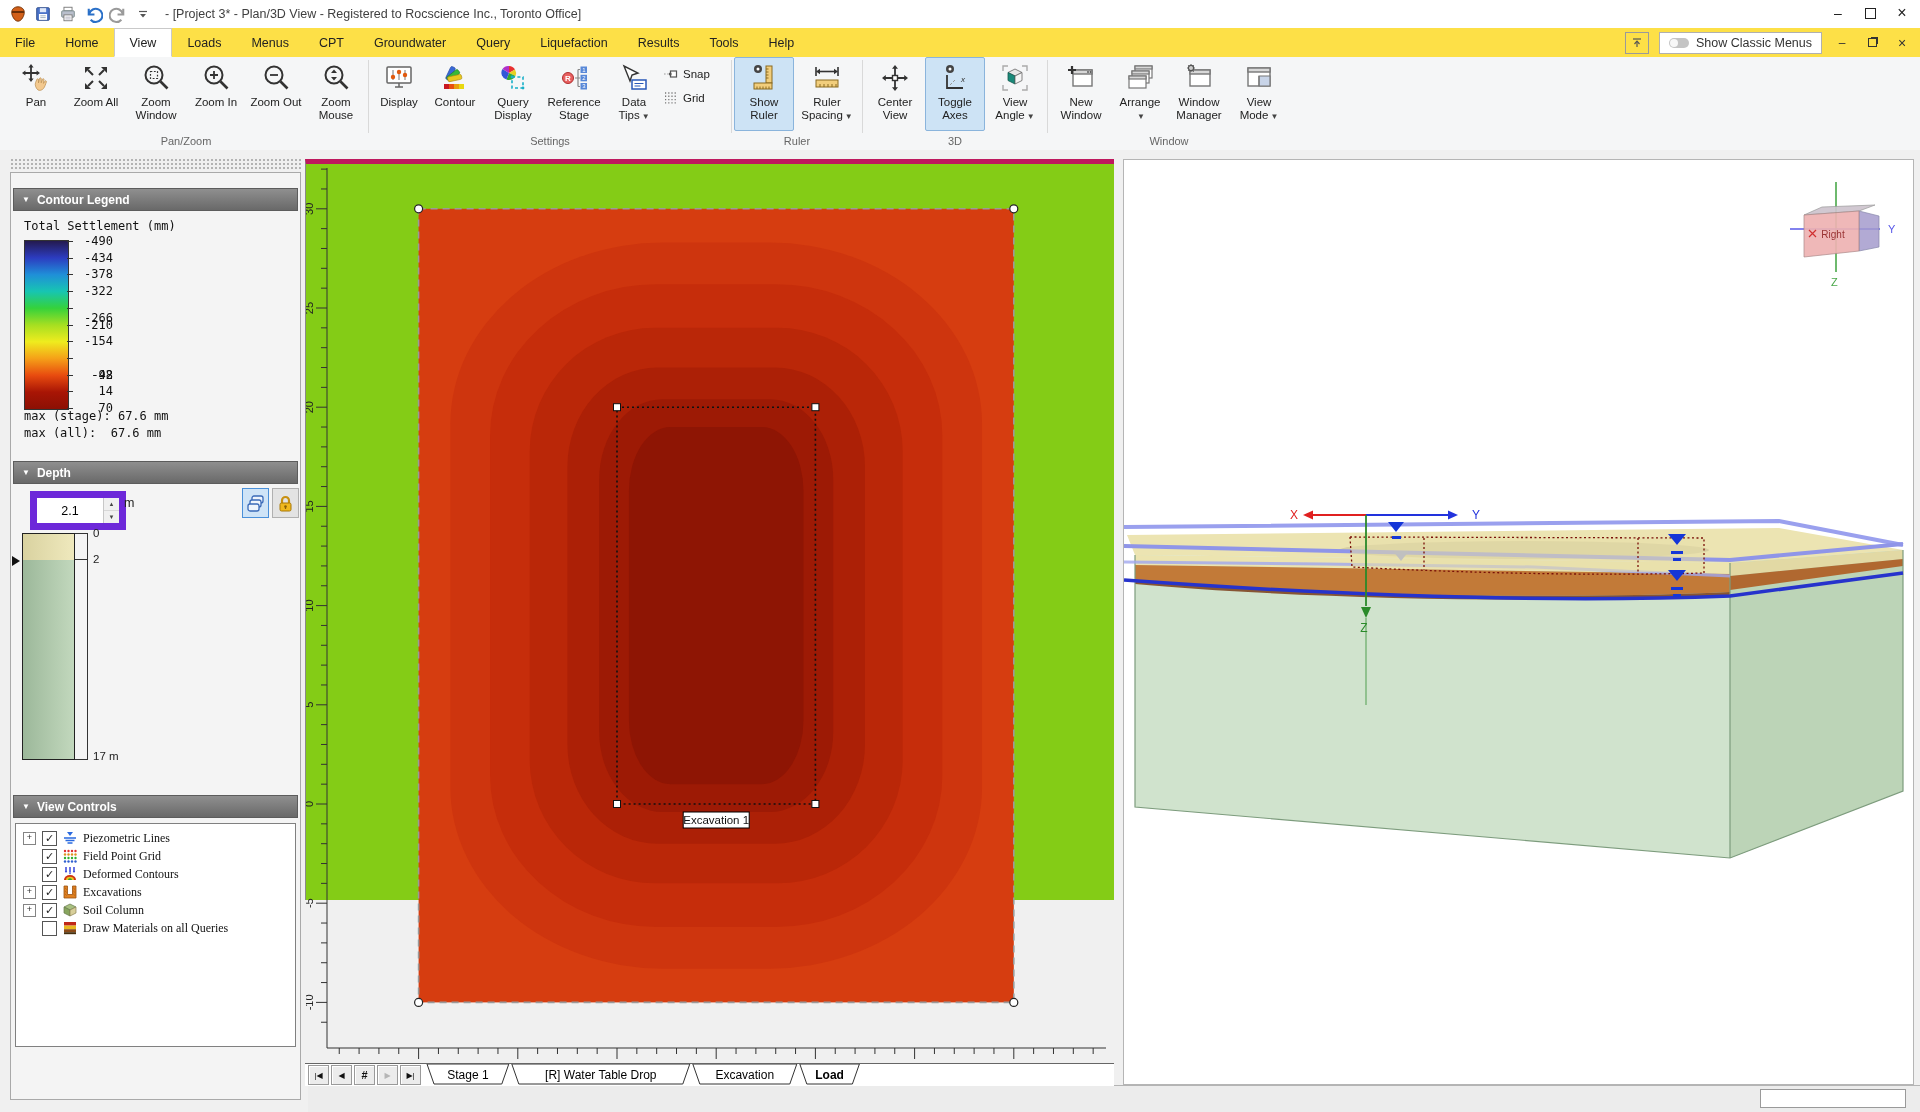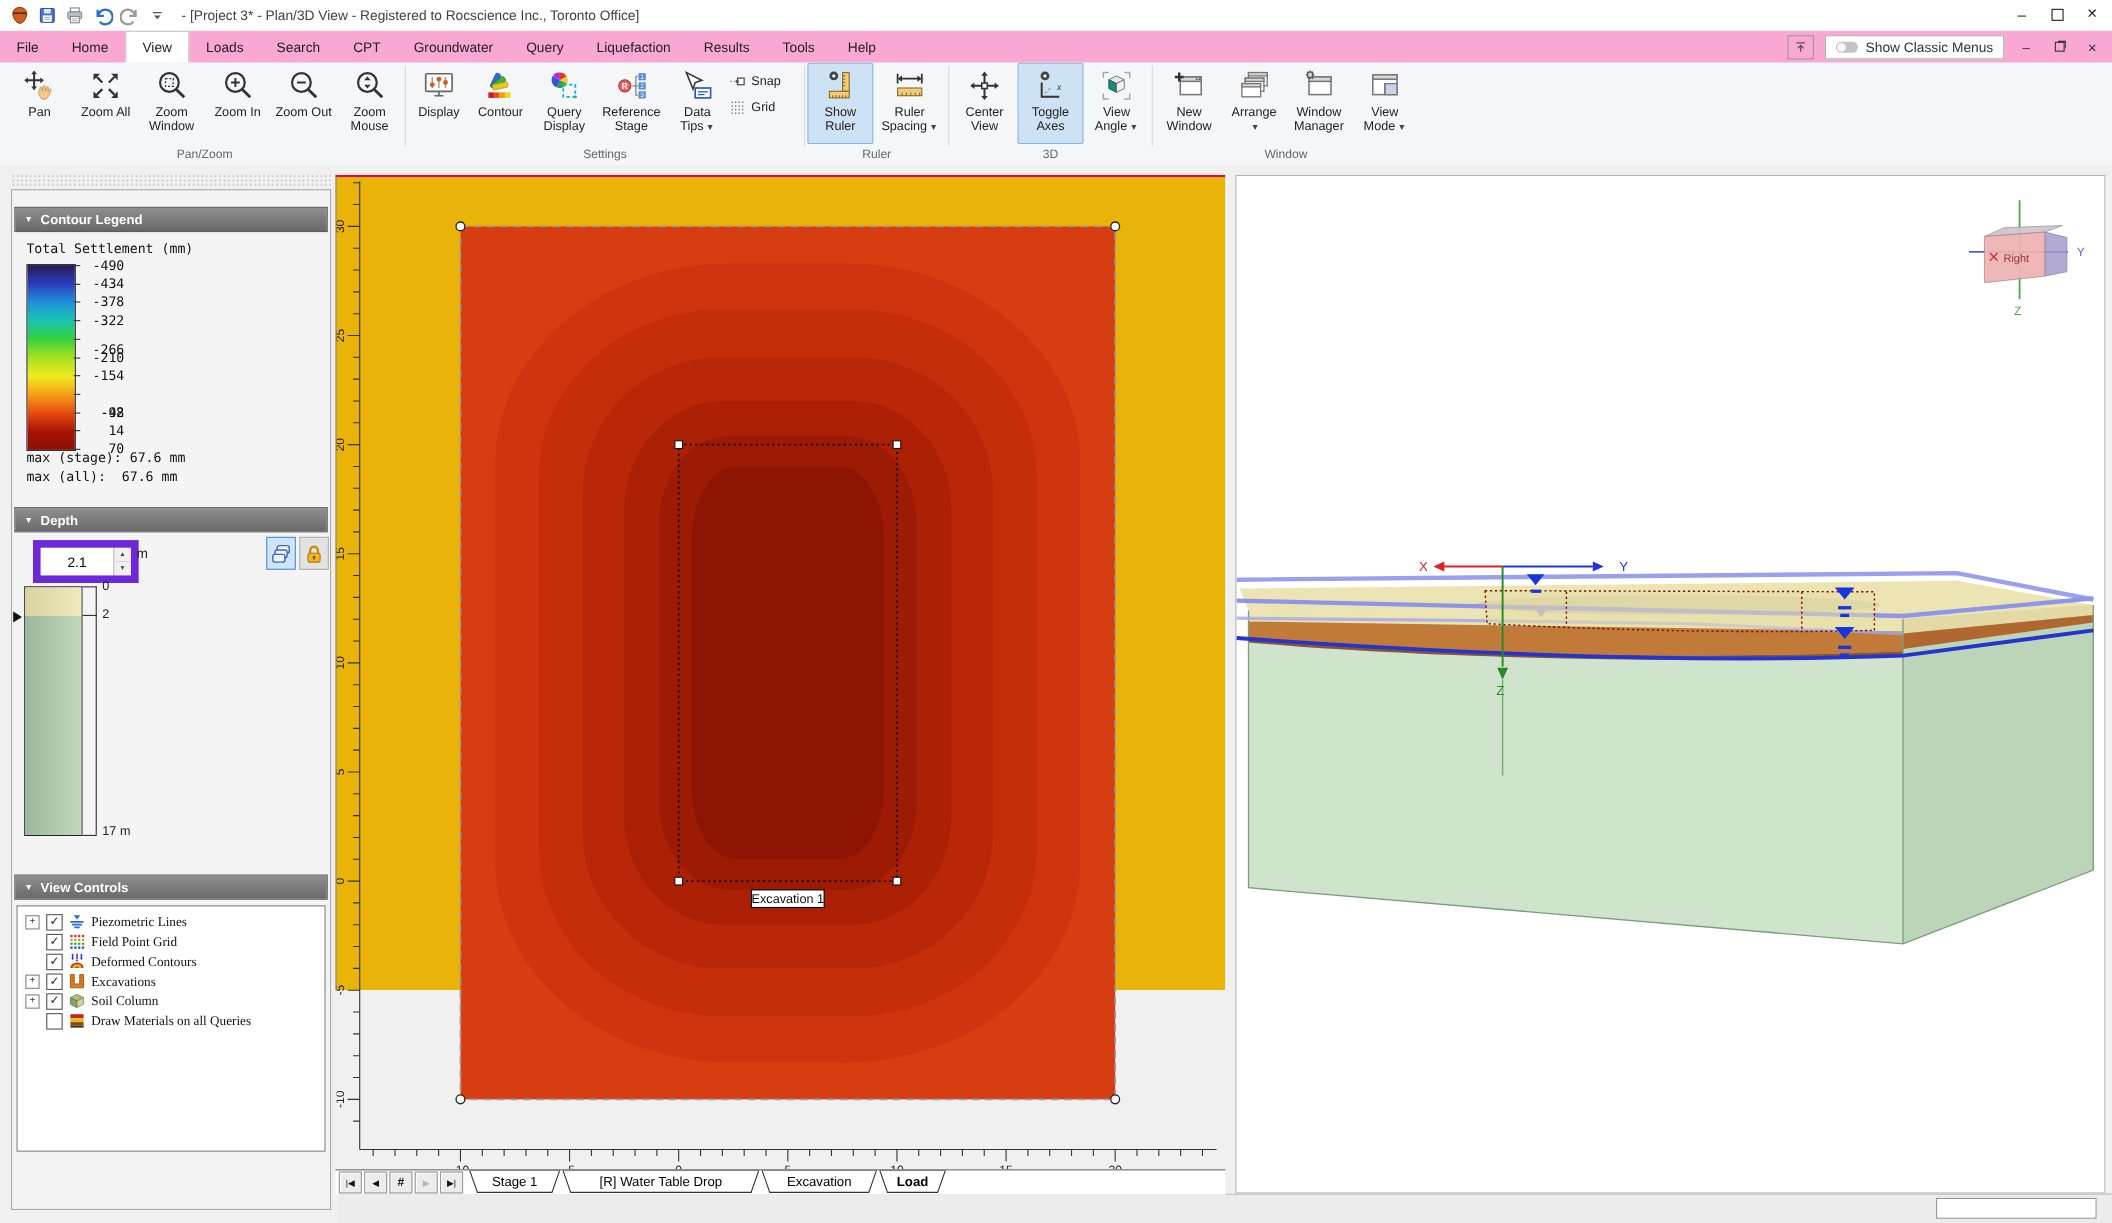--- a/index.html
+++ b/index.html
@@ -9,21 +9,21 @@
   .titlebar{position:absolute;top:0;left:0;right:0;height:28px;background:#fff;display:flex;align-items:center;}
   .qat{display:flex;align-items:center;gap:5px;padding-left:8px;}
   .qbtn{width:20px;height:20px;display:flex;align-items:center;justify-content:center;}
   .title-text{margin-left:12px;font-size:12.5px;color:#404040;white-space:nowrap;}
   .search-box{position:absolute;left:727px;top:4px;width:480px;height:18px;border:1px solid #c6c6c6;background:#fff;font-size:12px;padding:0 8px;color:#333;font-family:"Liberation Sans",sans-serif;outline:none;}
   .search-box::placeholder{color:#444;}
   .win-controls{position:absolute;right:2px;top:0;height:26px;display:flex;align-items:center;}
   .win-btn{width:32px;height:26px;display:flex;align-items:center;justify-content:center;font-size:14px;color:#222;}
   .restore-glyph{display:inline-block;width:9px;height:9px;border:1px solid #222;}
   
-  .menubar{position:absolute;top:28px;left:0;right:0;height:29px;background:#f9a8d4;display:flex;align-items:stretch;}
+  .menubar{position:absolute;top:28px;left:0;right:0;height:29px;background:#fde047;display:flex;align-items:stretch;}
   .menu-item{padding:0 15px;display:flex;align-items:center;font-size:12.5px;color:#222;}
   .menu-item.active{background:#fff;border:1px solid #c9c9c9;border-bottom-color:#fff;}
   .menubar-right{margin-left:auto;display:flex;align-items:center;gap:10px;padding-right:8px;}
   .pin-btn{width:22px;height:20px;border:1px solid #9a9a9a;display:flex;align-items:center;justify-content:center;}
   .classic-menus{display:flex;align-items:center;gap:7px;border:1px solid #b0b0b0;height:20px;padding:0 9px;font-size:12.5px;color:#333;background:#fff;}
   .toggle-pill{width:20px;height:10px;border-radius:5px;background:#c4c4c4;position:relative;}
   .toggle-pill::after{content:"";position:absolute;left:1px;top:1px;width:8px;height:8px;border-radius:50%;background:#f7f7f7;}
   .doc-btn{width:20px;display:flex;align-items:center;justify-content:center;color:#333;font-size:12px;}
   .restore-sm{display:inline-block;width:7px;height:7px;border:1px solid #333;box-shadow:2px -2px 0 -1px #333;}
   
@@ -74,21 +74,21 @@
   .depth-marker{position:absolute;left:1px;top:383px;width:0;height:0;border-left:8px solid #111;border-top:5px solid transparent;border-bottom:5px solid transparent;}
   
   .vc-box{position:absolute;left:4px;top:650px;width:279px;height:222px;background:#fff;border:1px solid #808080;}
   .vc-row{position:absolute;left:0;height:18px;display:flex;align-items:center;}
   .plusbox{width:11px;height:11px;border:1px solid #848484;background:#fff;font-size:9px;line-height:9px;text-align:center;color:#333;margin-left:7px;flex:none;}
   .plusbox.hidden{visibility:hidden;}
   .vc-check{width:13px;height:13px;border:1px solid #555;background:#fff;margin-left:6px;font-size:11px;line-height:12px;text-align:center;color:#222;flex:none;}
   .vc-icon{width:16px;height:16px;margin-left:5px;flex:none;}
   .vc-lbl{margin-left:5px;font-size:12px;color:#111;white-space:nowrap;font-family:Liberation Serif, serif;}
   
-  .planview{position:absolute;left:305px;top:9px;width:809px;height:741px;background:#eab308;border-left:1px solid #8a8a8a;border-top:2px solid #be185d;box-sizing:border-box;}
+  .planview{position:absolute;left:305px;top:9px;width:809px;height:741px;background:#84cc16;border-left:1px solid #8a8a8a;border-top:5px solid #be185d;box-sizing:border-box;}
   .tabbar{position:absolute;left:305px;top:913px;width:809px;height:22px;background:#fff;border-top:1px solid #666;display:flex;align-items:flex-start;}
   .navbtns{display:flex;gap:2px;padding:1px 2px 0 3px;}
   .navbtn{width:19px;height:18px;background:#ececec;border:1px solid #9a9a9a;box-shadow:inset 1px 1px 0 #fff;display:flex;align-items:center;justify-content:center;font-size:8px;color:#111;}
   .navbtn.disabled{color:#b5b5b5;}
   .navbtn.num{font-size:11px;font-weight:bold;}
   
   .splitter{position:absolute;left:1114px;top:9px;width:9px;height:926px;background:#f0f0f0;}
   .view3d{position:absolute;left:1123px;top:9px;width:791px;height:926px;background:#fff;border:1px solid #b5b5b5;box-sizing:border-box;}
 </style>
 </head>
@@ -147,21 +147,21 @@
         </span>
       <span class="win-btn" style="font-size:16px;">×</span>
     </div>
   </div>
 
   <div class="menubar">
     <span class="menu-item">File</span>
     <span class="menu-item">Home</span>
     <span class="menu-item active">View</span>
     <span class="menu-item">Loads</span>
-    <span class="menu-item">Search</span>
+    <span class="menu-item">Menus</span>
     <span class="menu-item">CPT</span>
     <span class="menu-item">Groundwater</span>
     <span class="menu-item">Query</span>
     <span class="menu-item">Liquefaction</span>
     <span class="menu-item">Results</span>
     <span class="menu-item">Tools</span>
     <span class="menu-item">Help</span>
     <div class="menubar-right">
       <span class="pin-btn">
         <svg width="14" height="14" viewBox="0 0 14 14">

